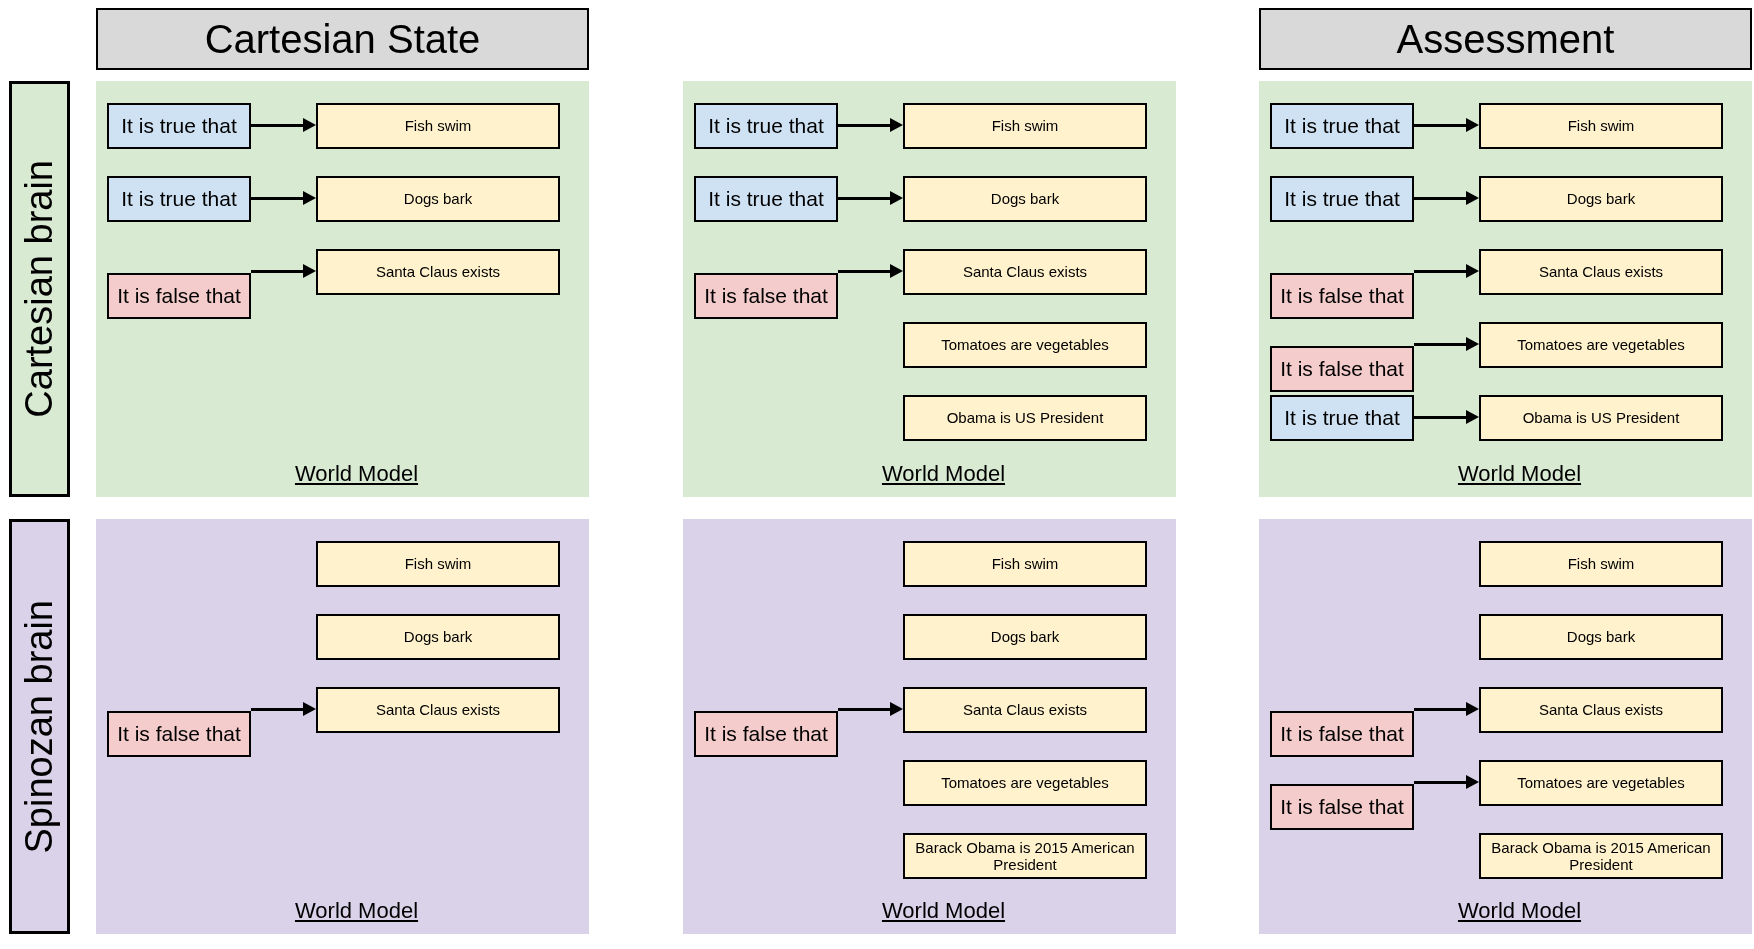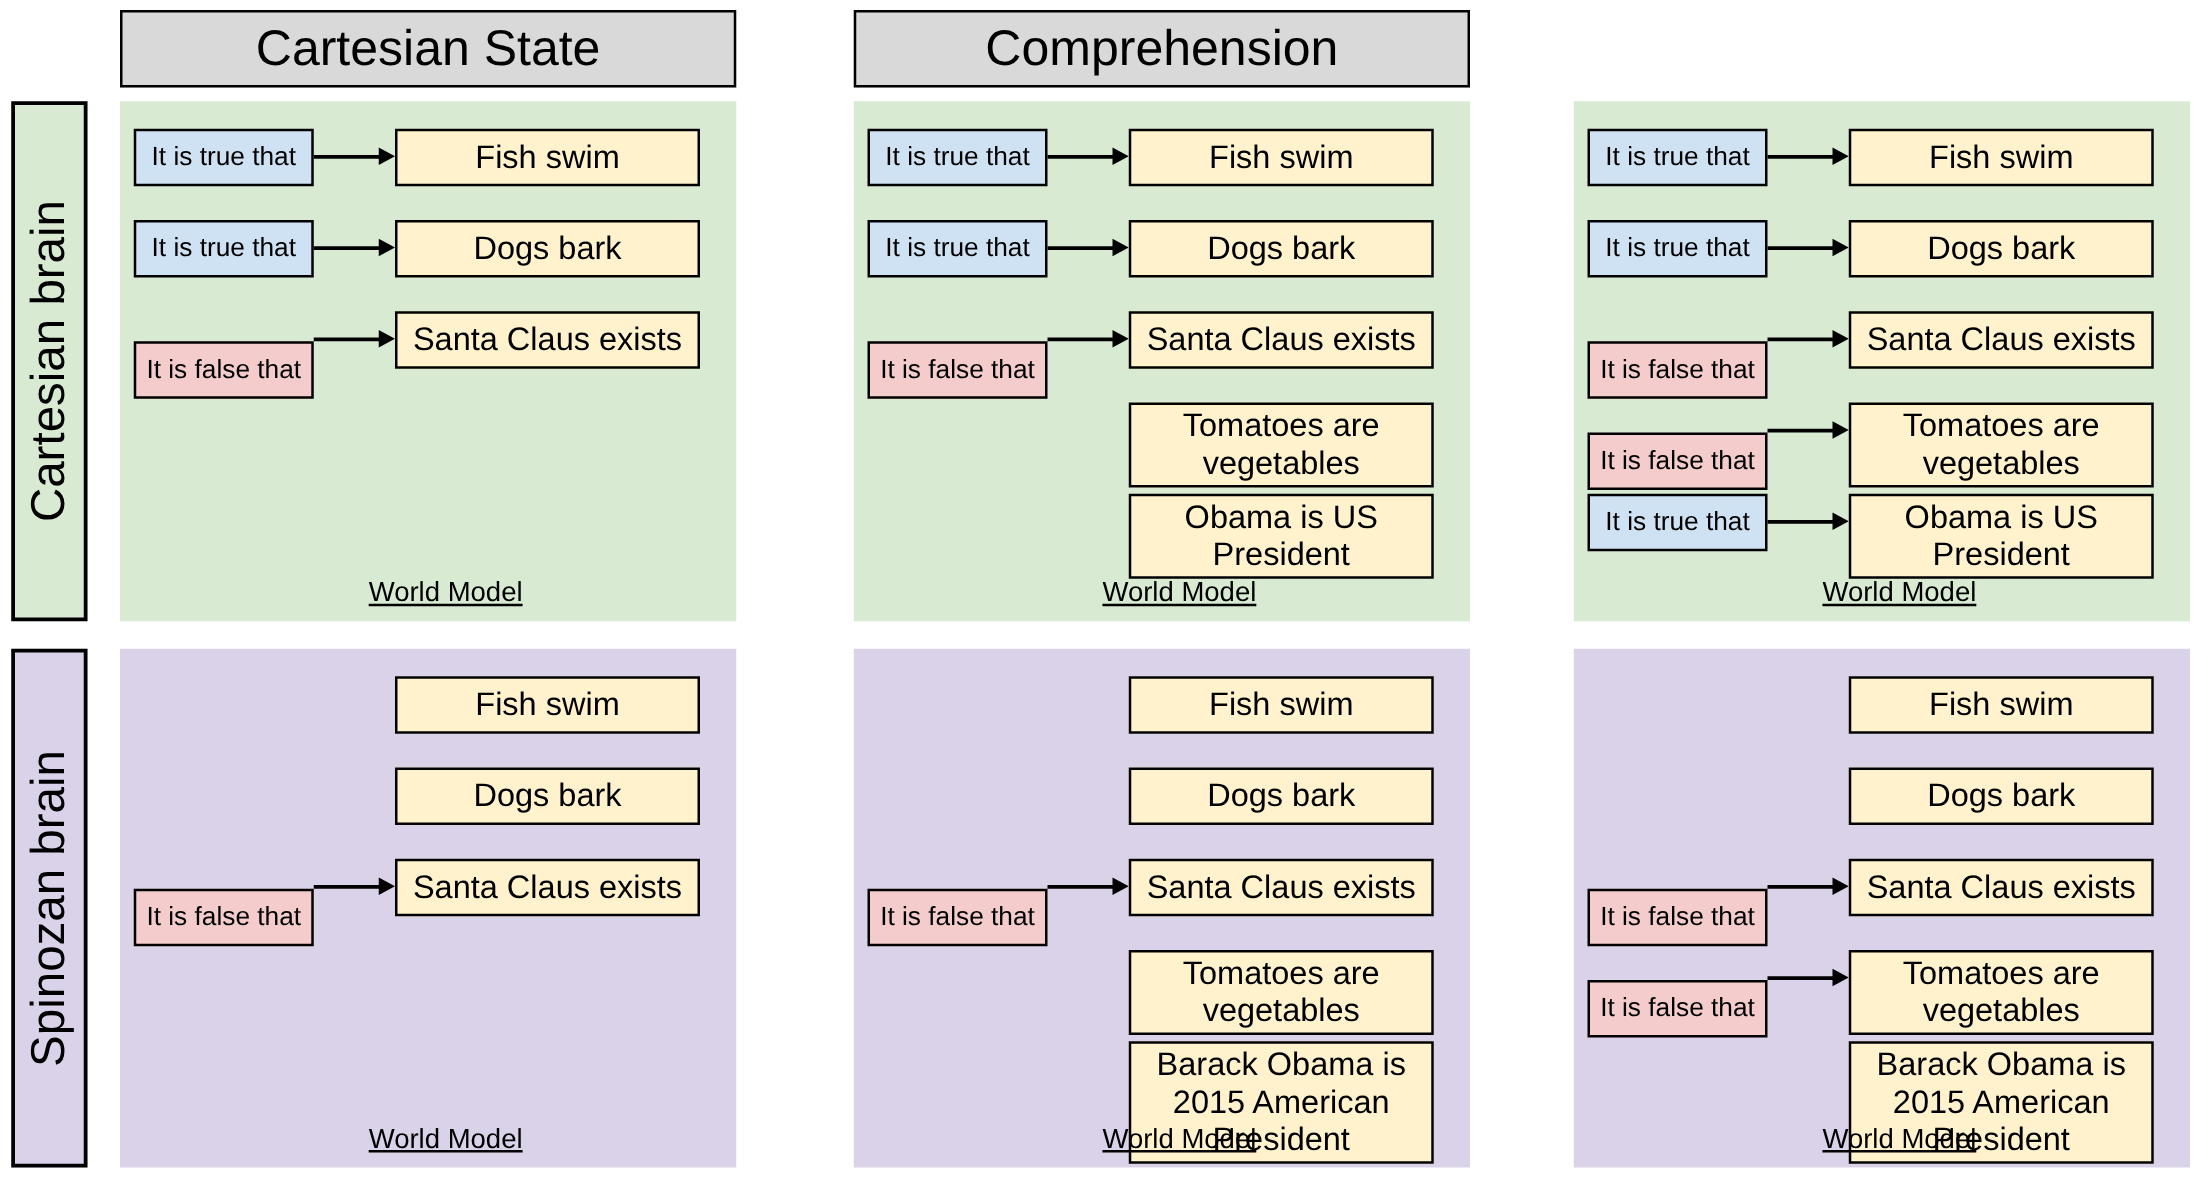--- a/index.html
+++ b/index.html
@@ -122,21 +122,21 @@
     top: 0;
     width: 244px;
     min-height: 46px;
     box-sizing: border-box;
     border: 2px solid var(--border-color);
     background: var(--statement-bg);
     display: flex;
     align-items: center;
     justify-content: center;
     text-align: center;
-    font-size: 26px;
+    font-size: 15px;
     line-height: 1.15;
     padding: 2px 4px;
   }
 
   .world-model {
     position: absolute;
     bottom: 10px;
     left: 0;
     width: 100%;
     text-align: center;
@@ -144,21 +144,21 @@
     text-decoration: underline;
     margin-left: 14px;
   }
 </style>
 </head>
 <body>
 
 <div class="stage">
 
   <div class="col-header col-0">Cartesian State</div>
-  <div class="col-header col-1">Comprehension</div>
+  <div class="col-header col-2">Assessment</div>
 
   <div class="row-label cartesian row-0">
     <span>Cartesian brain</span>
   </div>
   <div class="row-label spinozan row-1">
     <span>Spinozan brain</span>
   </div>
 
   <section class="panel cartesian row-0 col-0">
     <div class="panel-items">

